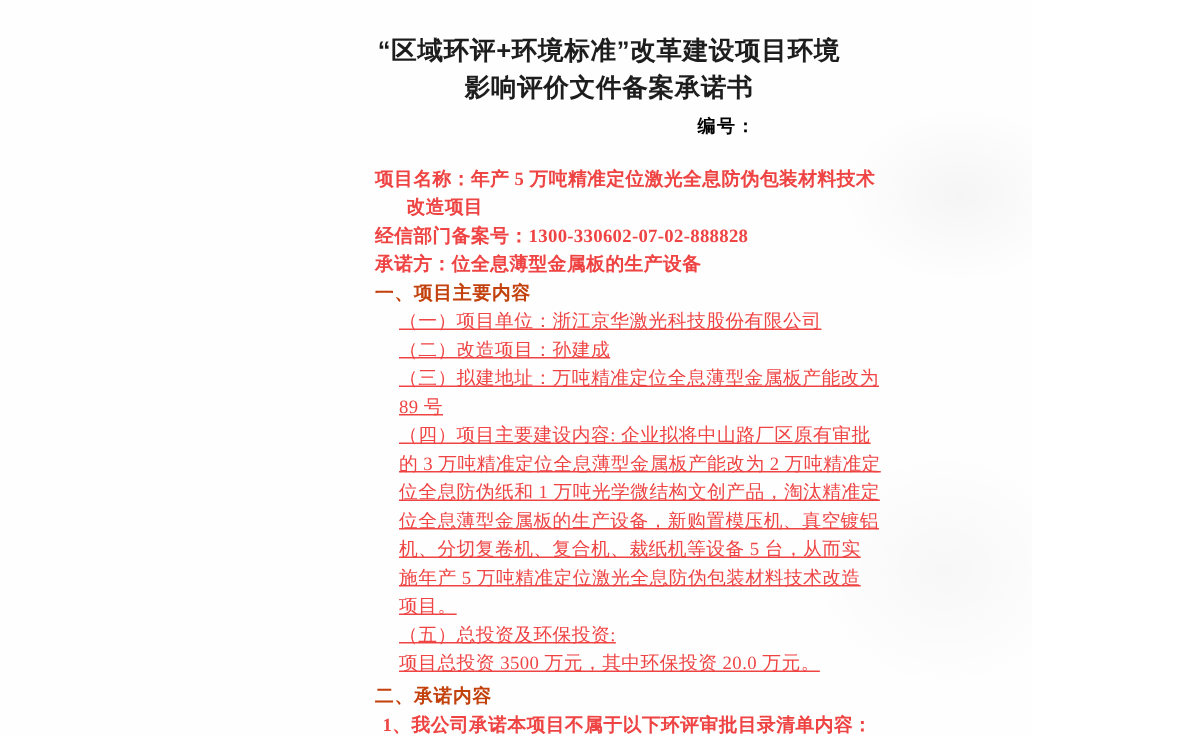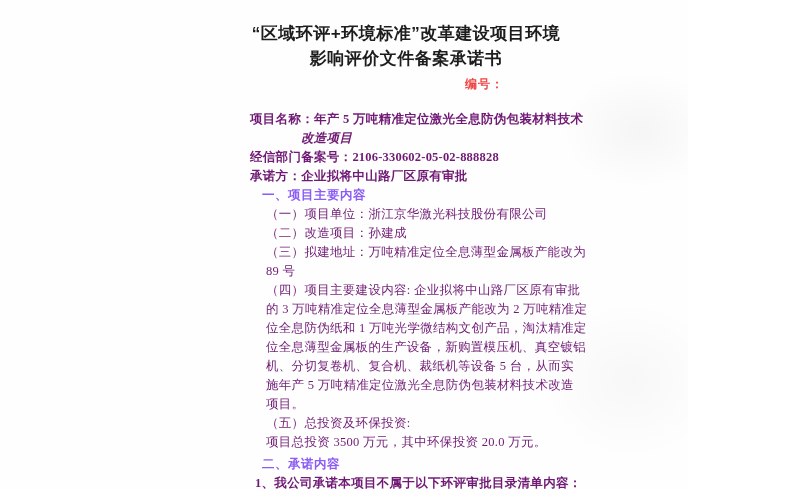--- a/index.html
+++ b/index.html
@@ -42,42 +42,41 @@
     line-height: 25px;
     color: #1d1d1d;
     letter-spacing: 0.5px;
     white-space: nowrap;
   }
   .serial {
     margin-top: 5px;
     margin-left: 215px;
     font-size: 12px;
     font-weight: bold;
-    color: #ef4444;
+    color: #000000;
     letter-spacing: 1px;
   }
   .doc-body {
     margin-top: 17px;
   }
   .line {
     font-size: 12.5px;
     line-height: 19px;
     white-space: nowrap;
-    color: #701a75;
+    color: #ef4444;
     letter-spacing: 0.3px;
   }
-  .l-indent { margin-left: 16px; }       
-  .l-hang   { margin-left: 51px; font-style: italic; }       
+  .l-indent { margin-left: 16px; text-decoration: underline; }       
+  .l-hang   { margin-left: 21px; }       
   .l-tiny   { margin-left: 5px; }        
   .heading {
     font-family: "Liberation Sans", "DejaVu Sans", sans-serif;
     font-weight: bold;
-    color: #8b5cf6;
+    color: #c2410c;
     letter-spacing: 0.5px;
-    margin-left: 12px;
   }
   .sec2 { margin-top: 3px; }
   .num {
     font-weight: bold;
     letter-spacing: 0.2px;
   }
   .semibold { font-weight: 600; }
 </style>
 </head>
 <body>
@@ -99,25 +98,25 @@
     </div>
 
     <div class="doc-body">
 
       <div class="line semibold">
         <span>项目名称：</span><span>年产 5 万吨精准定位激光全息防伪包装材料技术</span>
       </div>
       <div class="line semibold l-hang">改造项目</div>
 
       <div class="line semibold">
-        <span>经信部门备案号：</span><span class="num">2106-330602-05-02-888828</span>
+        <span>经信部门备案号：</span><span class="num">1300-330602-07-02-888828</span>
       </div>
 
       <div class="line semibold">
-        <span>承诺方：</span><span>企业拟将中山路厂区原有审批</span>
+        <span>承诺方：</span><span>位全息薄型金属板的生产设备</span>
       </div>
 
       <div class="line heading">一、项目主要内容</div>
 
       <div class="line l-indent">（一）项目单位：浙江京华激光科技股份有限公司</div>
       <div class="line l-indent">（二）改造项目：孙建成</div>
       <div class="line l-indent">（三）拟建地址：万吨精准定位全息薄型金属板产能改为</div>
       <div class="line l-indent">89 号</div>
       <div class="line l-indent">（四）项目主要建设内容: 企业拟将中山路厂区原有审批</div>
       <div class="line l-indent">的 3 万吨精准定位全息薄型金属板产能改为 2 万吨精准定</div>

